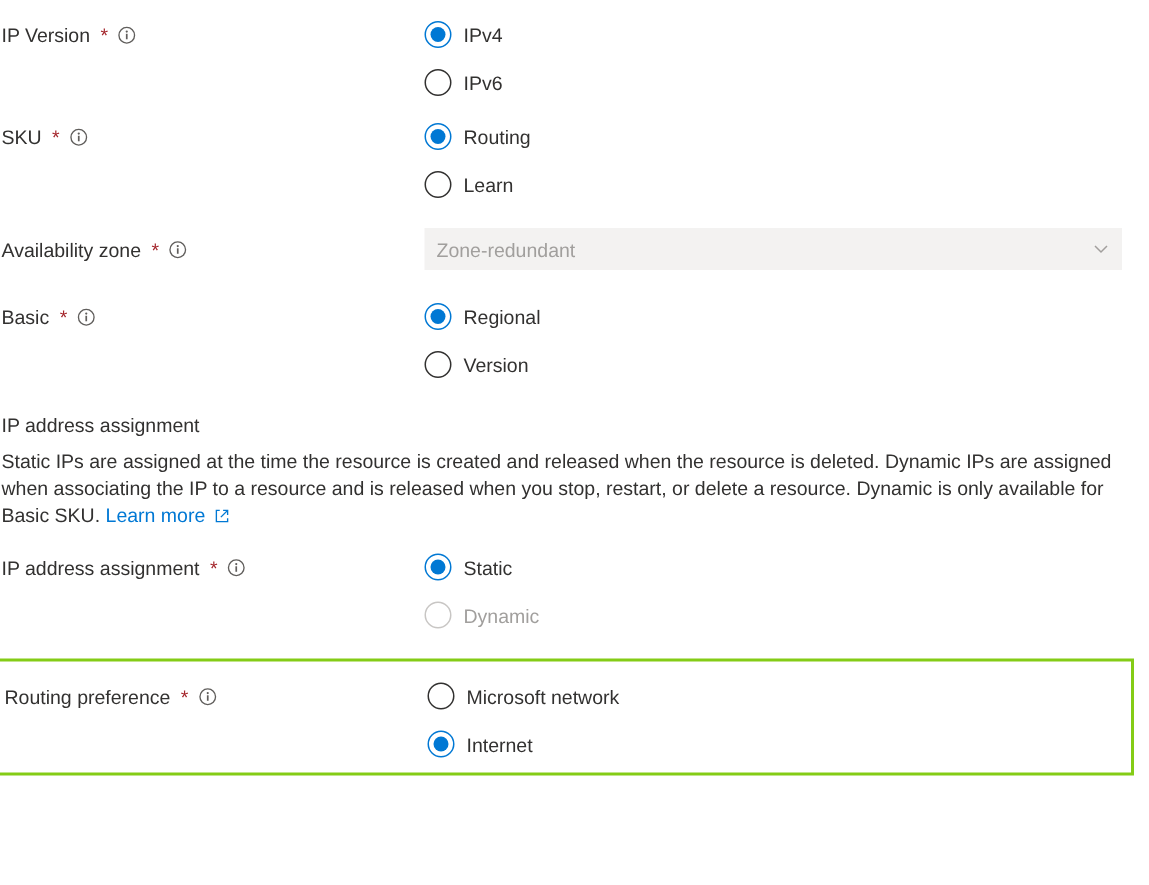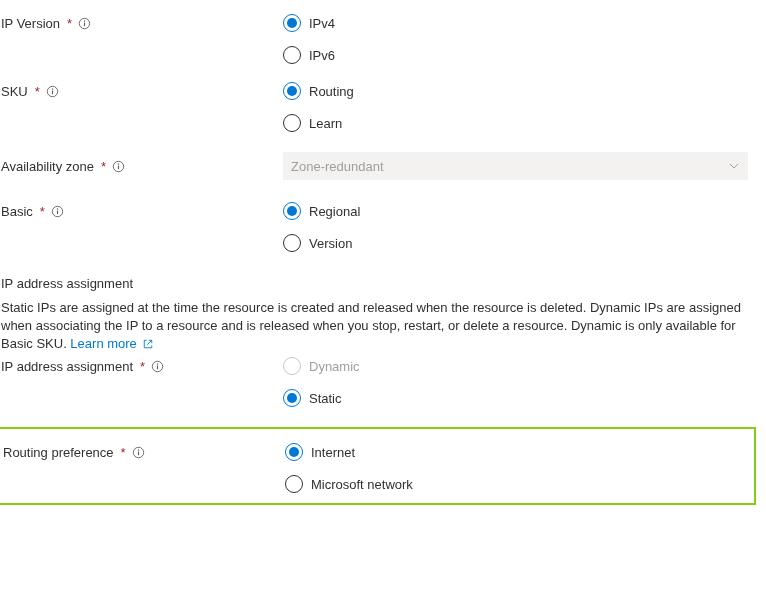--- a/index.html
+++ b/index.html
@@ -72,21 +72,21 @@
   .section-title {
     font-size: 13px;
     color: #323130;
     margin-top: 10px;
     margin-bottom: 8px;
   }
   .section-desc {
     font-size: 13px;
     color: #323130;
     line-height: 18px;
-    margin-bottom: 0;
+    margin-bottom: 12px;
   }
   .link { color: #0078d4; text-decoration: none; cursor: pointer; }
   .ext-icon { display:inline-flex; vertical-align: -2px; margin-left: 2px;}
   .highlight-box {
     border: 2px solid #84cc16;
     margin: 6px -8px 0 -8px;
     padding: 10px 8px 4px 8px;
   }
   .row.av-zone { margin-top: 6px; margin-bottom: 18px; align-items: center;}
   .row.tier .label-col, .row.sku .label-col, .row.ipv .label-col, .row.assign .label-col, .row.route .label-col { padding-top: 6px; }
@@ -226,57 +226,57 @@
       <span class="info-icon">
         <svg width="13" height="13" viewBox="0 0 16 16">
             <circle cx="8" cy="8" r="6.4" fill="none" stroke="#605e5c" stroke-width="1.1"></circle>
             <circle cx="8" cy="5" r="0.9" fill="#605e5c"></circle>
             <rect x="7.3" y="6.8" width="1.4" height="4.5" fill="#605e5c"></rect>
           </svg>
       </span>
     </div>
     <div class="ctrl-col">
       <div class="radio-stack">
+        <div class="radio-item selected">
+          <span class="radio-outer">
+              <span class="radio-inner"></span>
+            </span>
+          <span class="radio-lbl">Static</span>
+        </div>
         <div class="radio-item disabled">
           <span class="radio-outer"></span>
           <span class="radio-lbl">Dynamic</span>
-        </div>
-        <div class="radio-item selected">
-          <span class="radio-outer">
-              <span class="radio-inner"></span>
-            </span>
-          <span class="radio-lbl">Static</span>
         </div>
       </div>
     </div>
   </div>
 
   <div class="highlight-box">
     <div class="row route">
       <div class="label-col">
         <span>Routing preference</span>
         <span class="req">*</span>
         <span class="info-icon">
           <svg width="13" height="13" viewBox="0 0 16 16">
               <circle cx="8" cy="8" r="6.4" fill="none" stroke="#605e5c" stroke-width="1.1"></circle>
               <circle cx="8" cy="5" r="0.9" fill="#605e5c"></circle>
               <rect x="7.3" y="6.8" width="1.4" height="4.5" fill="#605e5c"></rect>
             </svg>
         </span>
       </div>
       <div class="ctrl-col">
         <div class="radio-stack" style="padding-bottom:6px;">
+          <div class="radio-item">
+            <span class="radio-outer"></span>
+            <span class="radio-lbl">Microsoft network</span>
+          </div>
           <div class="radio-item selected">
             <span class="radio-outer">
                 <span class="radio-inner"></span>
               </span>
             <span class="radio-lbl">Internet</span>
           </div>
-          <div class="radio-item">
-            <span class="radio-outer"></span>
-            <span class="radio-lbl">Microsoft network</span>
-          </div>
         </div>
       </div>
     </div>
   </div>
 
 </div>
 
 </body></html>

